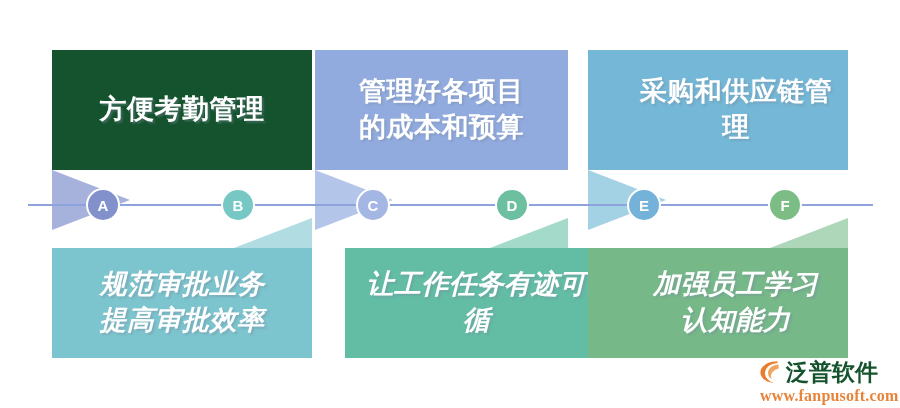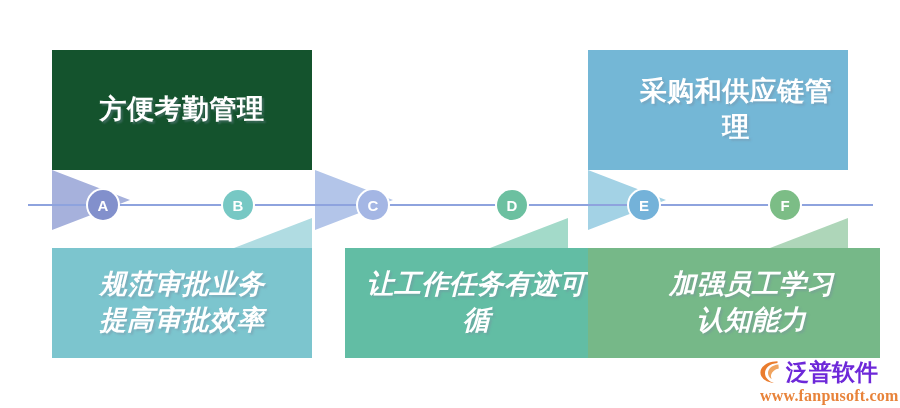--- a/index.html
+++ b/index.html
@@ -43,21 +43,21 @@
   
   .card.top { top: 50px; height: 120px; }
   #card-a { left: 52px;  width: 260px; background: #8290cc; }
   #card-b { left: 315px; width: 253px; background: #92abdf; }
   #card-c { left: 588px; width: 260px; background: #74b7d6; padding-left: 36px; }
 
   
   .card.bottom { top: 248px; height: 110px; font-style: italic; }
   #card-d { left: 52px;  width: 260px; background: #7cc5ce; }
   #card-e { left: 329px; width: 263px; background: #62bda4; margin-left: 16px; }
-  #card-f { left: 588px; width: 292px; background: #76b888; padding-left: 35px; }
+  #card-f { left: 588px; width: 260px; background: #76b888; padding-left: 35px; }
 
   
   .tail {
     position: absolute;
     width: 0;
     height: 0;
   }
   
   .tail.down {
     border-top: 30px solid transparent;
@@ -129,21 +129,21 @@
   }
   #logo-row {
     display: flex;
     align-items: center;
     height: 28px;
   }
   #logo-mark { width: 26px; height: 26px; flex: 0 0 26px; }
   #logo-wordmark {
     font-size: 23px;
     font-weight: bold;
-    color: #6d28d9;
+    color: #14532d;
     letter-spacing: 0px;
     margin-left: 2px;
     line-height: 26px;
   }
   #logo-url {
     font-family: "Liberation Serif", "DejaVu Serif", serif;
     font-size: 16px;
     font-weight: bold;
     color: #e8833a;
     letter-spacing: 0.2px;
@@ -151,20 +151,24 @@
     margin-left: 2px;
   }
 </style>
 </head>
 <body>
 
 <div id="infographic">
 
   <div class="card top" id="card-a" style="background: #14532d;">
     <span class="card-label">方便考勤管理</span>
+  </div>
+  <div class="card top" id="card-b" style="background: rgb(146, 171, 223);">
+    <span class="card-label">管理好各项目
+的成本和预算</span>
   </div>
   <div class="card top" id="card-c" style="background: rgb(116, 183, 214);">
     <span class="card-label">采购和供应链管理</span>
   </div>
 
   <div class="tail down" id="tail-a" style="border-left-color: rgb(166, 177, 220);"></div>
   <div class="tail down" id="tail-b" style="border-left-color: rgb(179, 197, 233);"></div>
   <div class="tail down" id="tail-c" style="border-left-color: rgb(163, 210, 229);"></div>
 
   <div class="tail up" id="tail-d" style="border-right-color: rgb(176, 220, 226);"></div>

